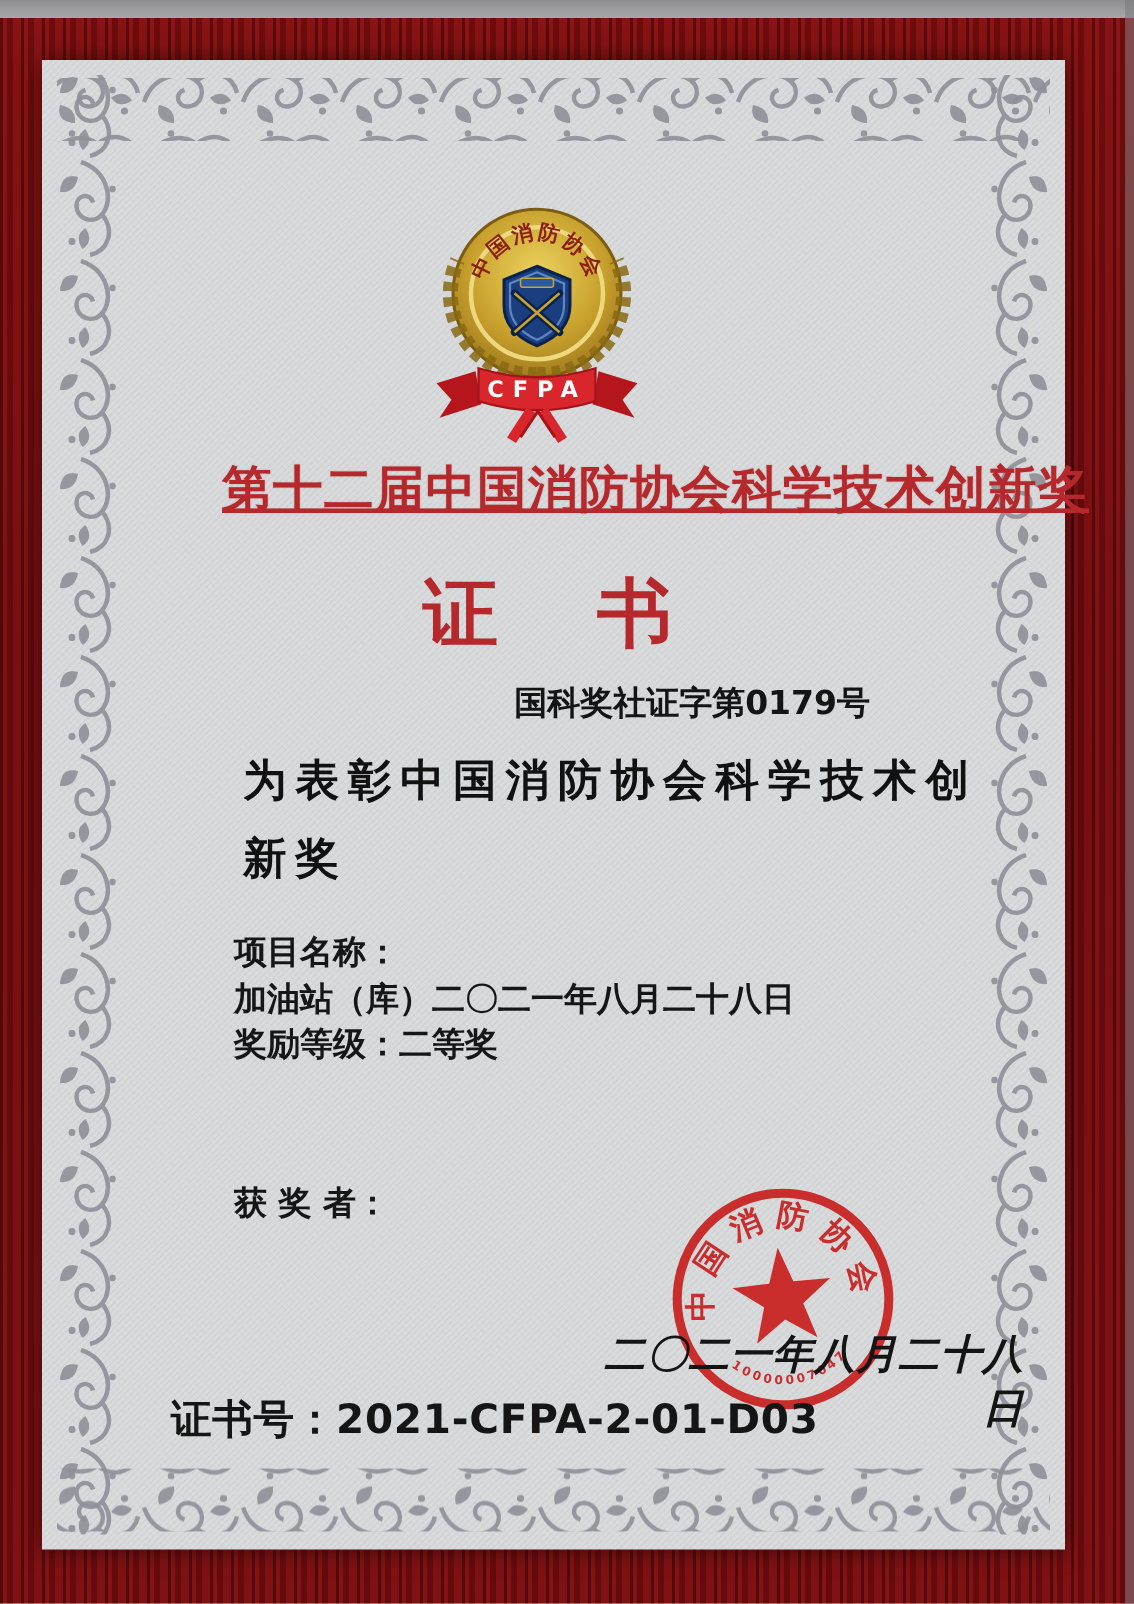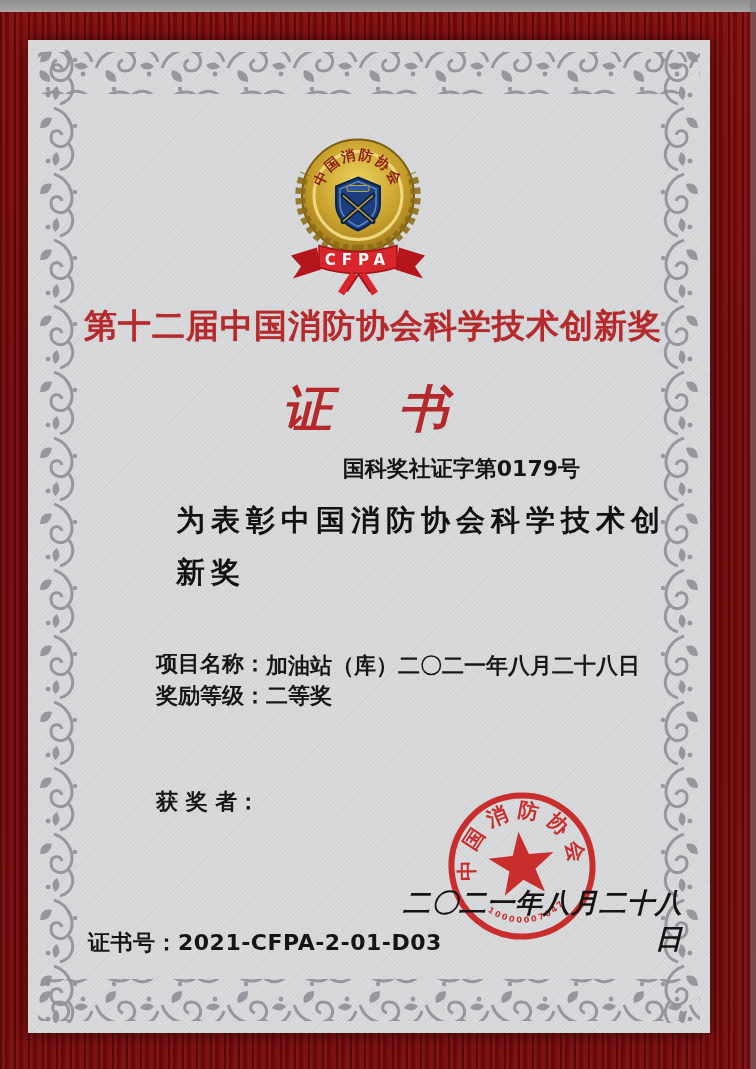--- a/index.html
+++ b/index.html
@@ -21,60 +21,61 @@
       #d7d9db;
     box-shadow:0 0 14px rgba(0,0,0,.55);
   }
   .ornament{position:absolute;left:0;top:0;z-index:1;}
 
   .content{position:absolute;inset:0;z-index:2;color:#1c1c1c;}
 
   .emblem{position:absolute;left:245px;top:90px;width:170px;height:168px;}
 
   .award-title{
-    position:absolute;left:4px;top:264px;width:100%;text-align:center;
+    position:absolute;left:16px;top:264px;width:100%;text-align:right;
     font-family:"DejaVu Serif","Liberation Serif",serif;
     font-weight:bold;font-size:33px;color:#b5292c;letter-spacing:1px;
     text-shadow:0 0 1px rgba(181,41,44,.4);
+    text-decoration:underline;
   }
   .doc-title{
     position:absolute;left:0;top:336px;width:100%;text-align:center;
     font-family:"DejaVu Serif","Liberation Serif",serif;
-    font-weight:bold;font-size:50px;color:#b5292c;letter-spacing:8px;font-style:italic;
+    font-weight:bold;font-size:50px;color:#b5292c;letter-spacing:8px;
   }
   .issue-no{
     position:absolute;right:130px;top:414px;
     font-weight:bold;font-size:22px;color:#141414;
   }
   .body-text{
-    position:absolute;left:72px;top:454px;width:566px;
+    position:absolute;left:58px;top:454px;width:566px;
     font-family:"DejaVu Serif","Liberation Serif",serif;
     font-size:29px;font-weight:bold;color:#111;letter-spacing:6px;line-height:52px;
   }
   .body-text .indent{padding-left:76px;}
 
   .field-row{position:absolute;left:128px;display:flex;font-weight:bold;font-size:22px;color:#161616;}
   .field-row .label{white-space:nowrap;}
   .field-row .value{white-space:nowrap;}
-  .row-project{top:609px;}
+  .row-project{top:580px;flex-direction:column;}
   .row-project .value div{line-height:33px;}
   .row-grade{top:641px;}
   .row-winner{top:747px;align-items:center;}
   .row-winner .value{letter-spacing:1px;}
 
   .seal{position:absolute;left:408px;top:740px;width:172px;height:172px;z-index:4;opacity:.92;}
   .date-line{
     position:absolute;left:355px;top:845px;width:300px;text-align:right;z-index:5;
     font-weight:bold;font-size:27px;color:#141414;letter-spacing:1px;
     font-family:"DejaVu Serif","Liberation Serif",serif;
     font-style:italic;
   }
   .cert-no{
-    position:absolute;left:60px;top:888px;
-    font-weight:bold;font-size:22px;color:#151515;letter-spacing:.5px;z-index:5;
+    position:absolute;left:86px;top:888px;
+    font-weight:bold;font-size:27px;color:#151515;letter-spacing:.5px;z-index:5;
   }
 </style>
 </head>
 <body>
 
 <div class="scan-strip"></div>
 <div class="scan-strip-r"></div>
 
 <div class="paper">
 

